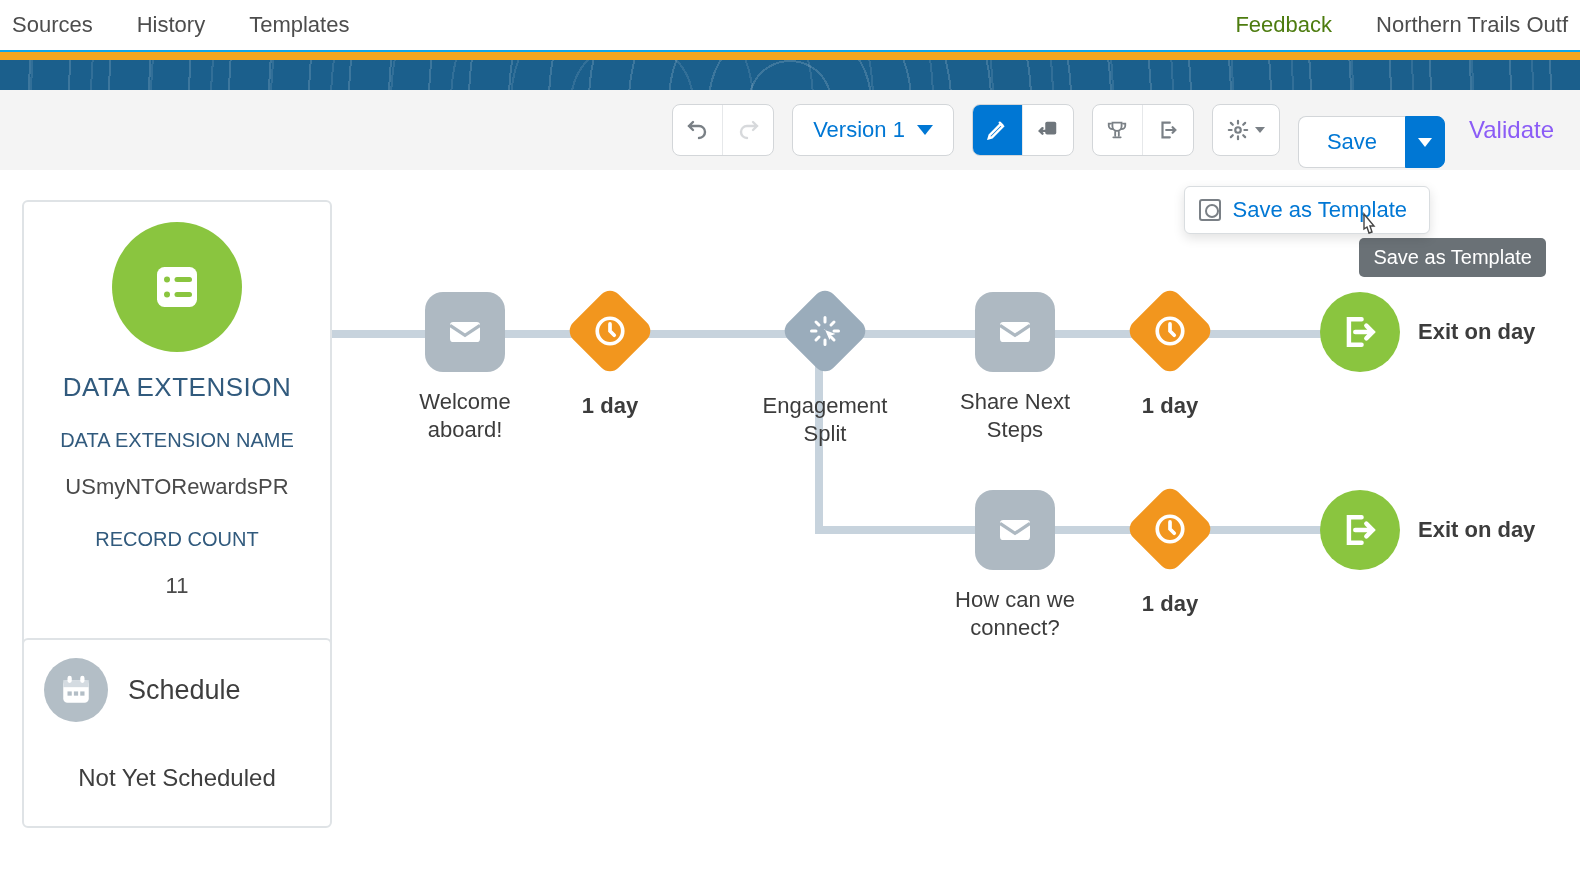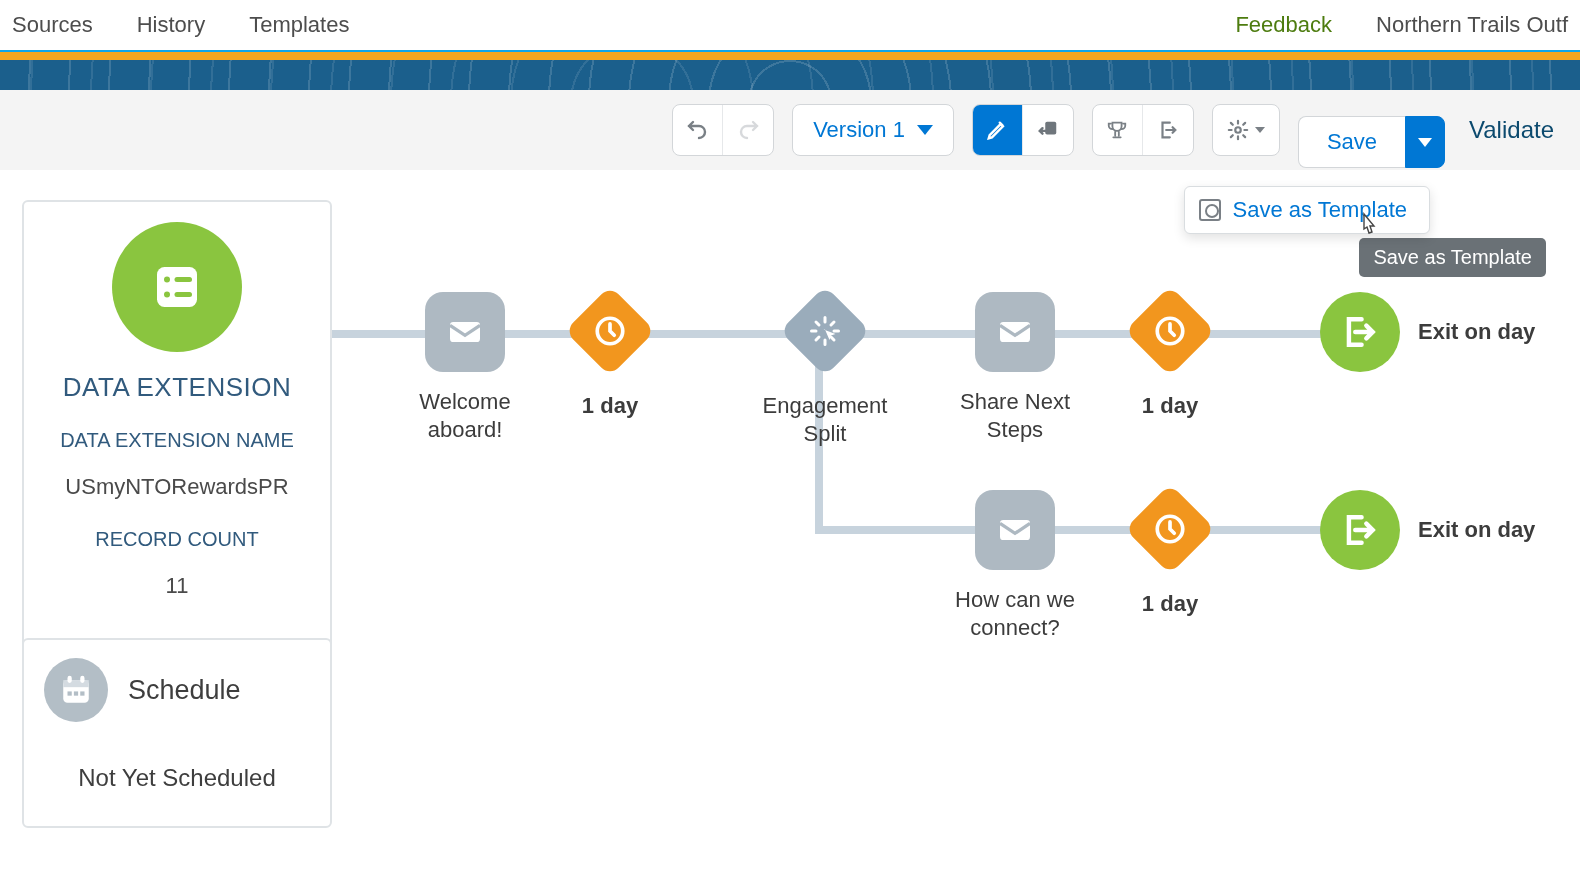--- a/index.html
+++ b/index.html
@@ -23,21 +23,21 @@
     .iconbtn.active { background:#0077d4; color:#fff; }
 
     .ver-wrap { display:flex; align-items:center; gap:12px; border:1px solid #d3d6d9; border-radius:8px; background:#fff; height:52px; padding:0 20px; color:#0077d4; font-size:22px; cursor:pointer;}
     .ver-wrap .caret { width:0; height:0; border-left:8px solid transparent; border-right:8px solid transparent; border-top:10px solid #0077d4;}
 
     .save-wrap { display:flex; height:52px;margin-top:24px;}
     .save-main { display:flex; align-items:center; padding:0 28px; border:1px solid #d3d6d9; border-right:none; border-radius:8px 0 0 8px; background:#fff; color:#0077d4; font-size:22px; cursor:pointer;}
     .save-drop { width:40px; display:flex; align-items:center; justify-content:center; background:#0077d4; border:1px solid #0077d4; border-radius:0 8px 8px 0; cursor:pointer;}
     .save-drop .caret { width:0; height:0; border-left:7px solid transparent; border-right:7px solid transparent; border-top:9px solid #fff;}
 
-    .validate { color:#0c4a6e; font-size:24px; cursor:pointer; padding:0 6px;}
+    .validate { color:#8b5cf6; font-size:24px; cursor:pointer; padding:0 6px;}
 
     
     .menu { position:absolute; right:150px; top:186px; background:#fff; border:1px solid #d9dde0; border-radius:6px; box-shadow:0 4px 12px rgba(0,0,0,.12); padding:10px 22px 10px 14px; display:flex; align-items:center; gap:12px; color:#0177d4; font-size:22px; cursor:pointer; z-index:5;}
     .menu .ticon { width:22px; height:22px; border:2px solid #7a8086; border-radius:3px; position:relative; color:#7a8086;}
     .menu .ticon::after{content:""; position:absolute; left:4px; top:3px; width:10px; height:10px; border:2px solid #7a8086; border-radius:50%;}
 
     .tooltip { position:absolute; right:34px; top:238px; background:#6a7176; color:#fff; font-size:20px; border-radius:5px; padding:8px 14px; z-index:4;}
     .cursor-ptr { position:absolute; right:200px; top:212px; z-index:6; }
 
     

